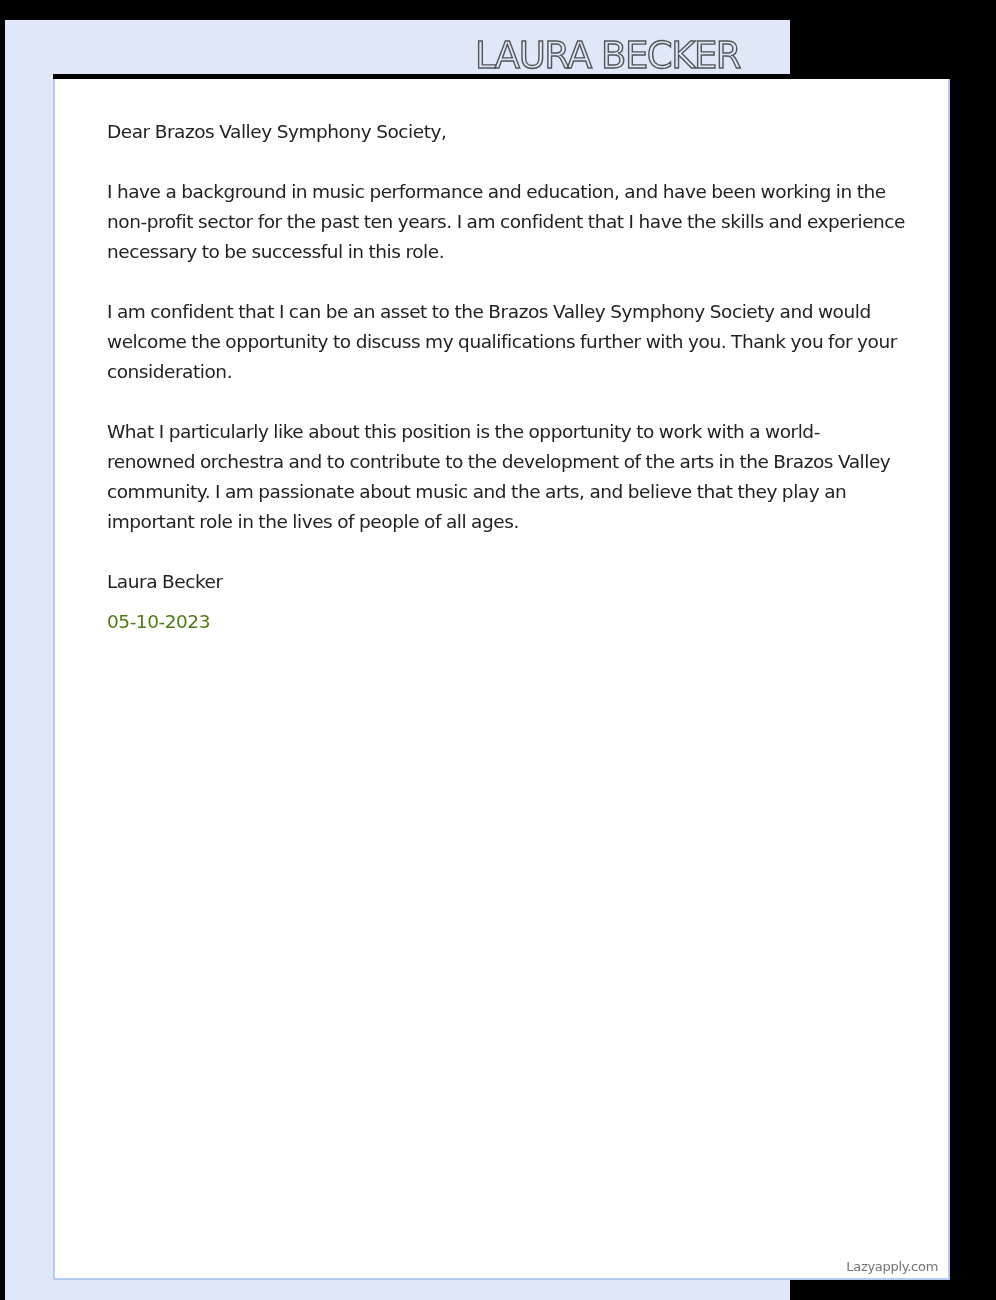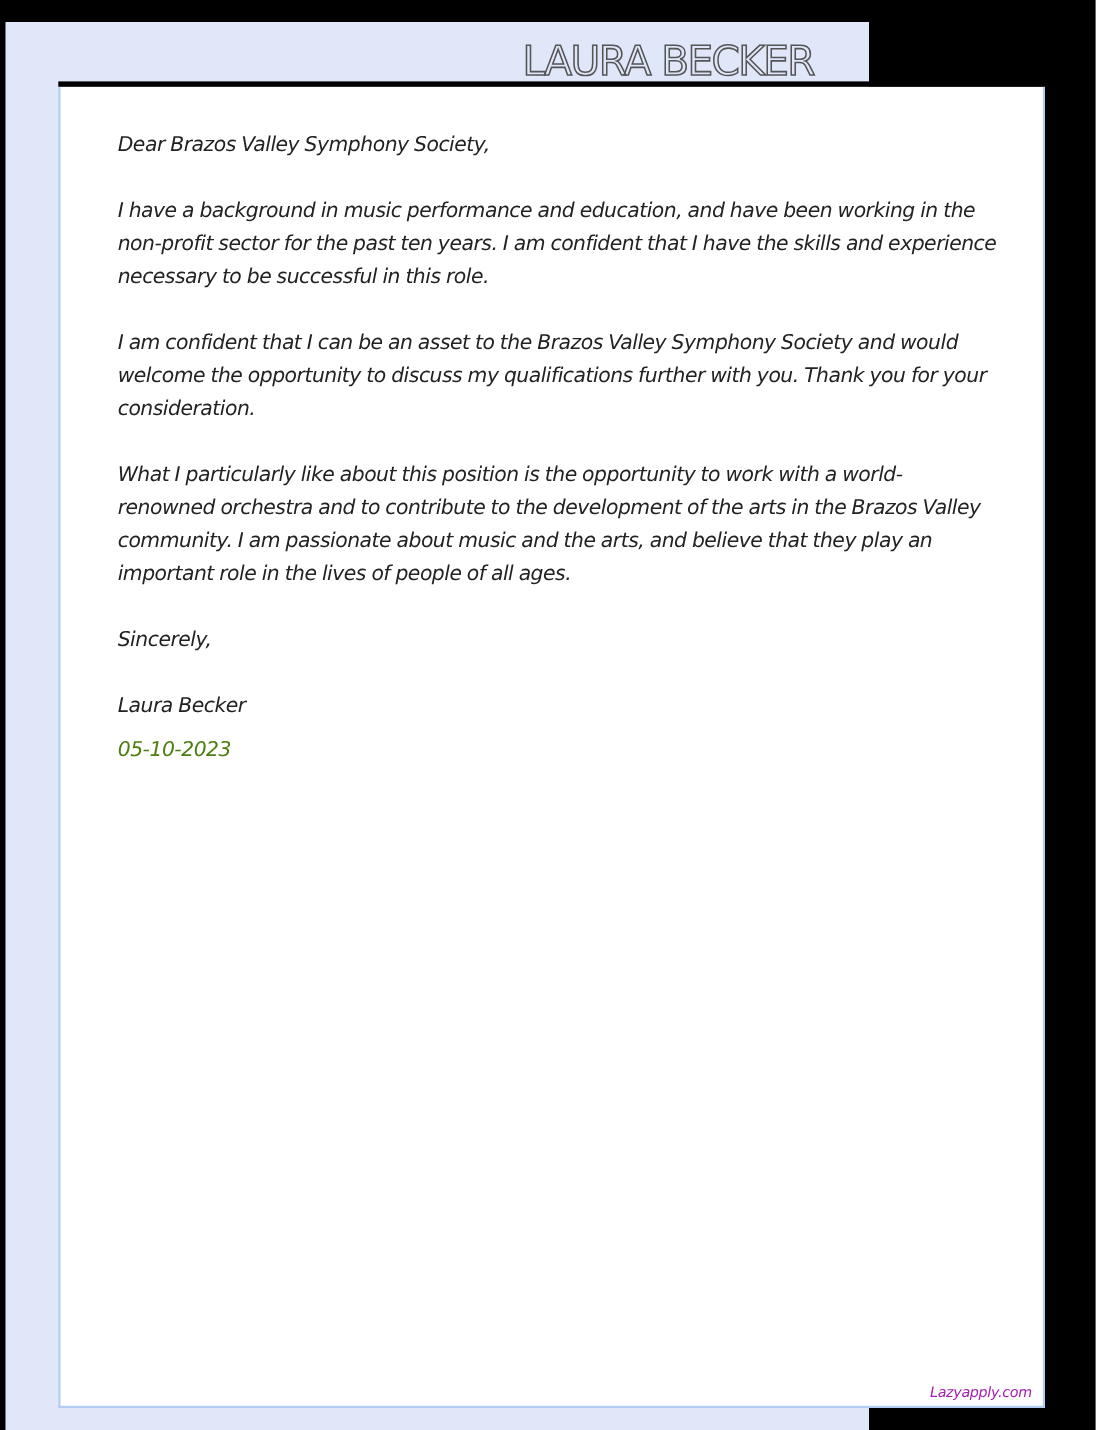--- a/index.html
+++ b/index.html
@@ -29,47 +29,45 @@
     width: 900px; height: 5px; background: #000;
   }
   .page {
     position: absolute; left: 48px; top: 59px;
     width: 897px; height: 1201px;
     background: #fff;
     border-left: 2px solid #b5ccf2;
     border-right: 2px solid #b5ccf2;
     border-bottom: 2px solid #b5ccf2;
     box-sizing: border-box;
-    font-style: italic;
   }
   .letter {
     position: absolute; left: 52px; top: 38px; width: 800px;
     font-size: 18.5px; line-height: 30px; color: #222;
     letter-spacing: -0.45px;
     word-spacing: -0.5px;
   }
   .letter p { margin: 0 0 30px 0; }
   .letter p.sig { margin-bottom: 10px; }
   .date { color: #4d7c0f; margin: 0; }
   .footer {
     position: absolute; right: 10px; bottom: 4px;
-    font-size: 13px; color: #a21caf; letter-spacing: -0.3px;
+    font-size: 13px; color: #737373; letter-spacing: -0.3px;
   }
 </style>
 </head>
 <body>
 
 <div class="frame">
   <h1 class="name">LAURA BECKER</h1>
   <div class="rule"></div>
   <div class="page">
     <div class="letter">
       <p>Dear Brazos Valley Symphony Society,</p>
       <p>I have a background in music performance and education, and have been working in the non-profit sector for the past ten years. I am confident that I have the skills and experience necessary to be successful in this role.</p>
       <p>I am confident that I can be an asset to the Brazos Valley Symphony Society and would welcome the opportunity to discuss my qualifications further with you. Thank you for your consideration.</p>
       <p>What I particularly like about this position is the opportunity to work with a world-renowned orchestra and to contribute to the development of the arts in the Brazos Valley community. I am passionate about music and the arts, and believe that they play an important role in the lives of people of all ages.</p>
-      <p>Sincerely,</p>
       <p class="sig">Laura Becker</p>
       <p class="date">05-10-2023</p>
     </div>
     <div class="footer">Lazyapply.com</div>
   </div>
 </div>
 
 </body></html>

